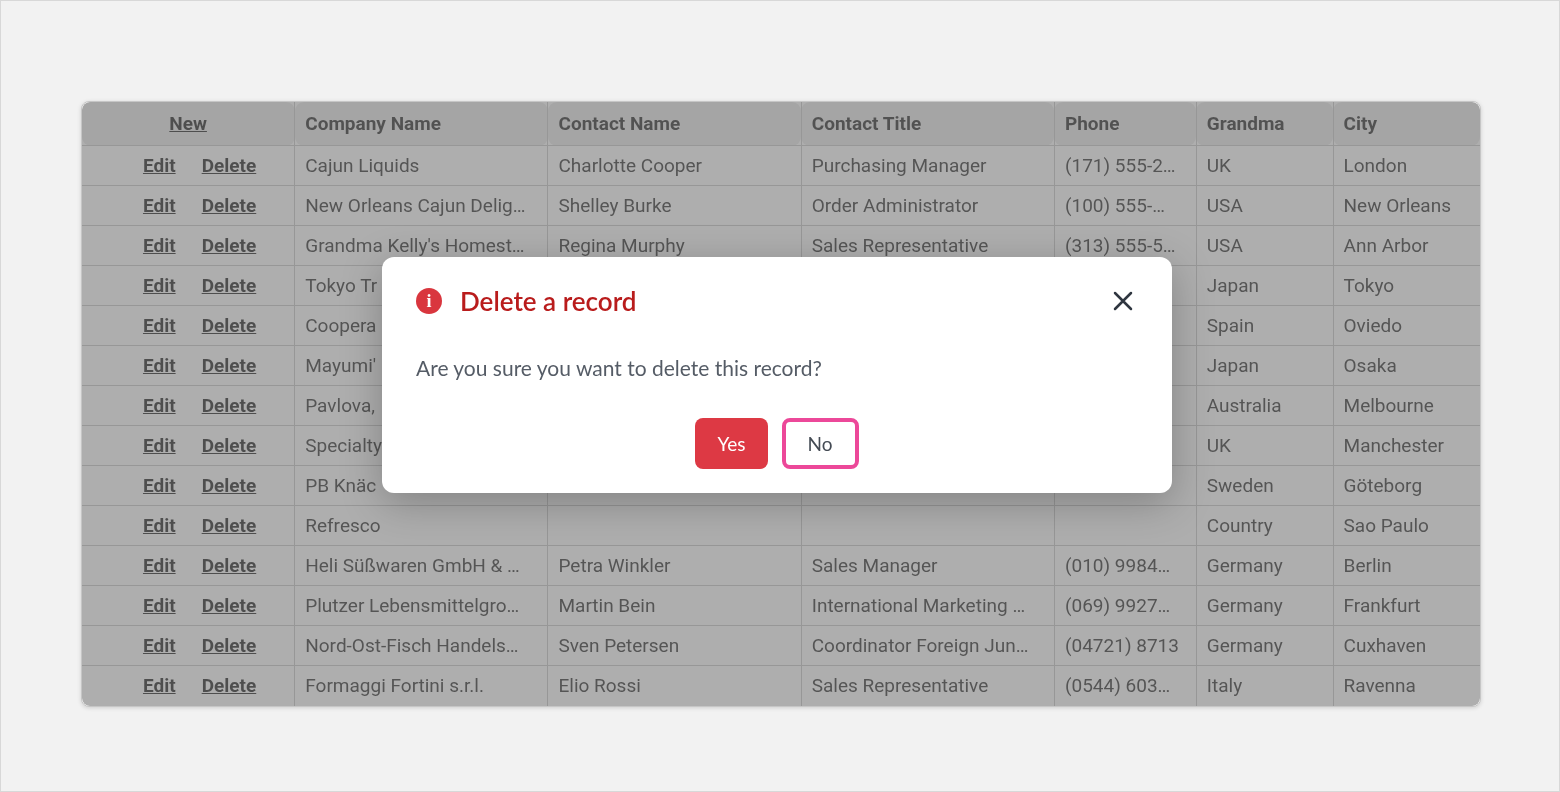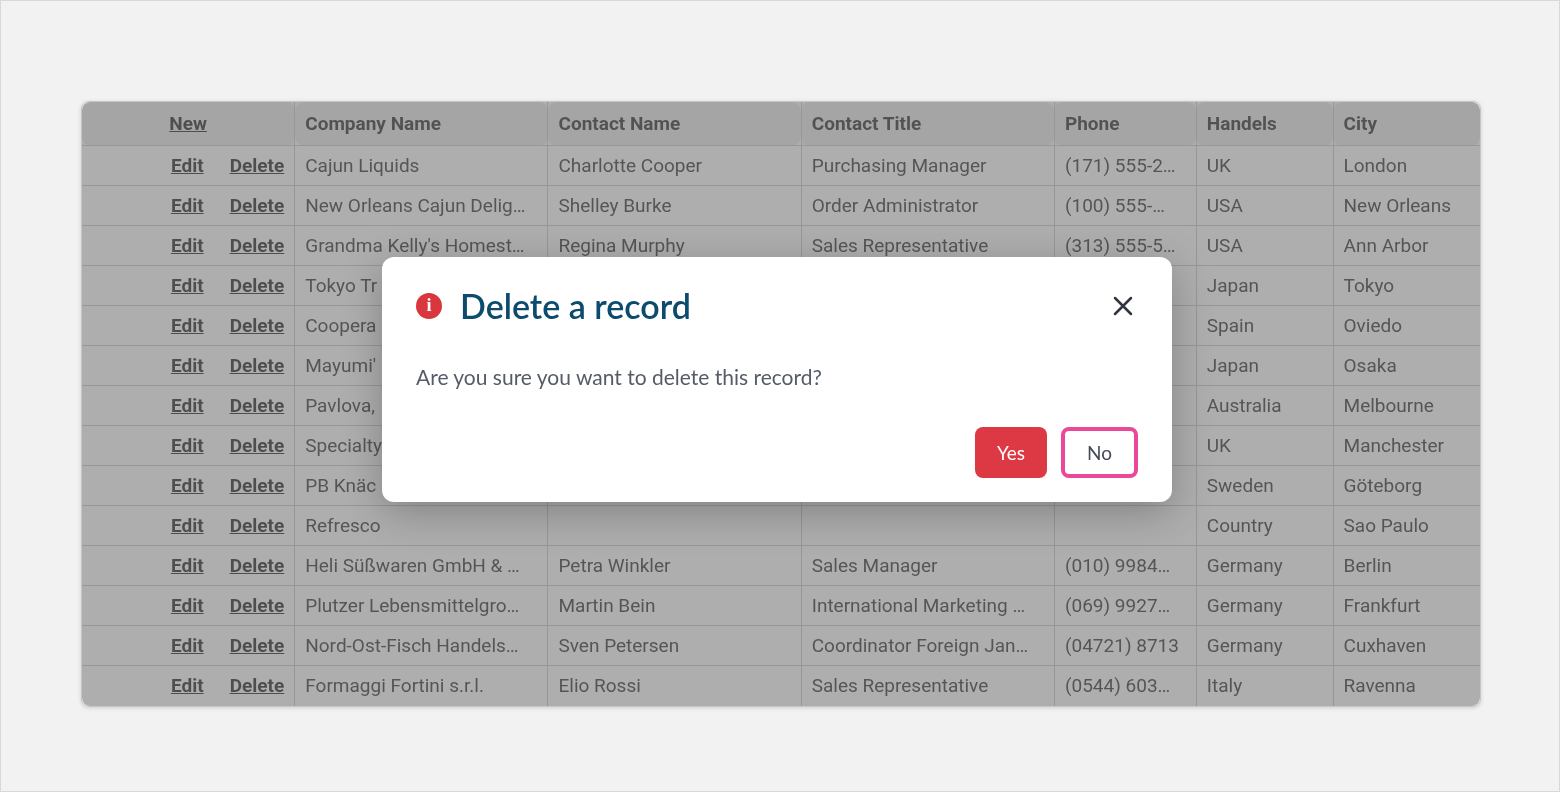--- a/index.html
+++ b/index.html
@@ -75,21 +75,21 @@
     text-decoration: underline;
     color: #111;
     cursor: pointer;
     font-weight: 700;
   }
   .action-cell-header { text-align: center; }
   .action-cell {
     text-align: right;
   }
   .action-cell .edit-link { margin-right: 26px; }
-  .action-cell .delete-link { }
+  .action-cell .delete-link { margin-right: 28px; }
 
   
   .overlay {
     position: absolute;
     inset: 0;
     background: rgba(120,120,120,0.6);
     border-radius: 8px;
   }
   .dialog {
     position: absolute;
@@ -116,43 +116,43 @@
     display: flex;
     align-items: center;
     justify-content: center;
     font-weight: 700;
     font-size: 18px;
     font-family: Georgia, serif;
     margin-right: 18px;
     flex-shrink: 0;
   }
   .dialog-title {
-    font-size: 34px;
+    font-size: 26px;
     font-weight: 600;
-    color: #0c4a6e;
+    color: #b91c1c;
     flex: 1;
   }
   .close-btn {
     cursor: pointer;
     width: 30px;
     height: 30px;
     display: flex;
     align-items: center;
     justify-content: center;
   }
   .close-btn svg { width: 24px; height: 24px; }
   .dialog-body {
     font-size: 21px;
     color: #555c66;
     margin-top: 38px;
     margin-bottom: 38px;
   }
   .dialog-actions {
     display: flex;
-    justify-content: flex-end;
+    justify-content: center;
     gap: 14px;
   }
   .btn {
     font-size: 19px;
     padding: 10px 22px;
     border-radius: 8px;
     cursor: pointer;
     font-family: inherit;
   }
   .btn-yes {
@@ -184,21 +184,21 @@
         </colgroup>
         <thead>
           <tr>
             <th class="action-cell-header">
               <span class="new-link">New</span>
             </th>
             <th>Company Name</th>
             <th>Contact Name</th>
             <th>Contact Title</th>
             <th>Phone</th>
-            <th>Handels</th>
+            <th>Grandma</th>
             <th>City</th>
           </tr>
         </thead>
         <tbody id="grid-body">
             <tr>
               <td class="action-cell"><span class="edit-link">Edit</span><span class="delete-link">Delete</span></td>
               <td>Cajun Liquids</td>
               <td>Charlotte Cooper</td>
               <td>Purchasing Manager</td>
               <td>(171) 555-2…</td>
@@ -301,21 +301,21 @@
               <td>Martin Bein</td>
               <td>International Marketing …</td>
               <td>(069) 9927…</td>
               <td>Germany</td>
               <td>Frankfurt</td>
             </tr>
             <tr>
               <td class="action-cell"><span class="edit-link">Edit</span><span class="delete-link">Delete</span></td>
               <td>Nord-Ost-Fisch Handels…</td>
               <td>Sven Petersen</td>
-              <td>Coordinator Foreign Jan…</td>
+              <td>Coordinator Foreign Jun…</td>
               <td>(04721) 8713</td>
               <td>Germany</td>
               <td>Cuxhaven</td>
             </tr>
             <tr>
               <td class="action-cell"><span class="edit-link">Edit</span><span class="delete-link">Delete</span></td>
               <td>Formaggi Fortini s.r.l.</td>
               <td>Elio Rossi</td>
               <td>Sales Representative</td>
               <td>(0544) 603…</td>

